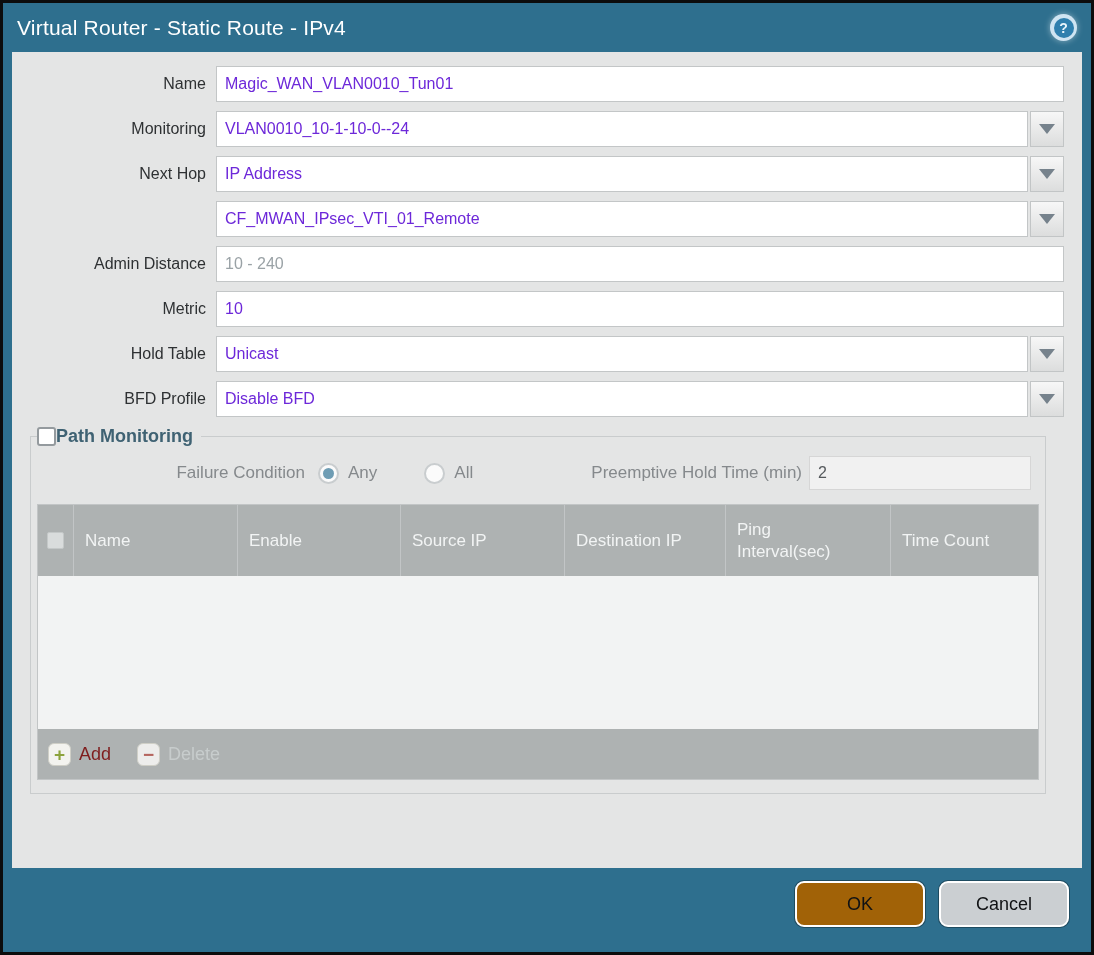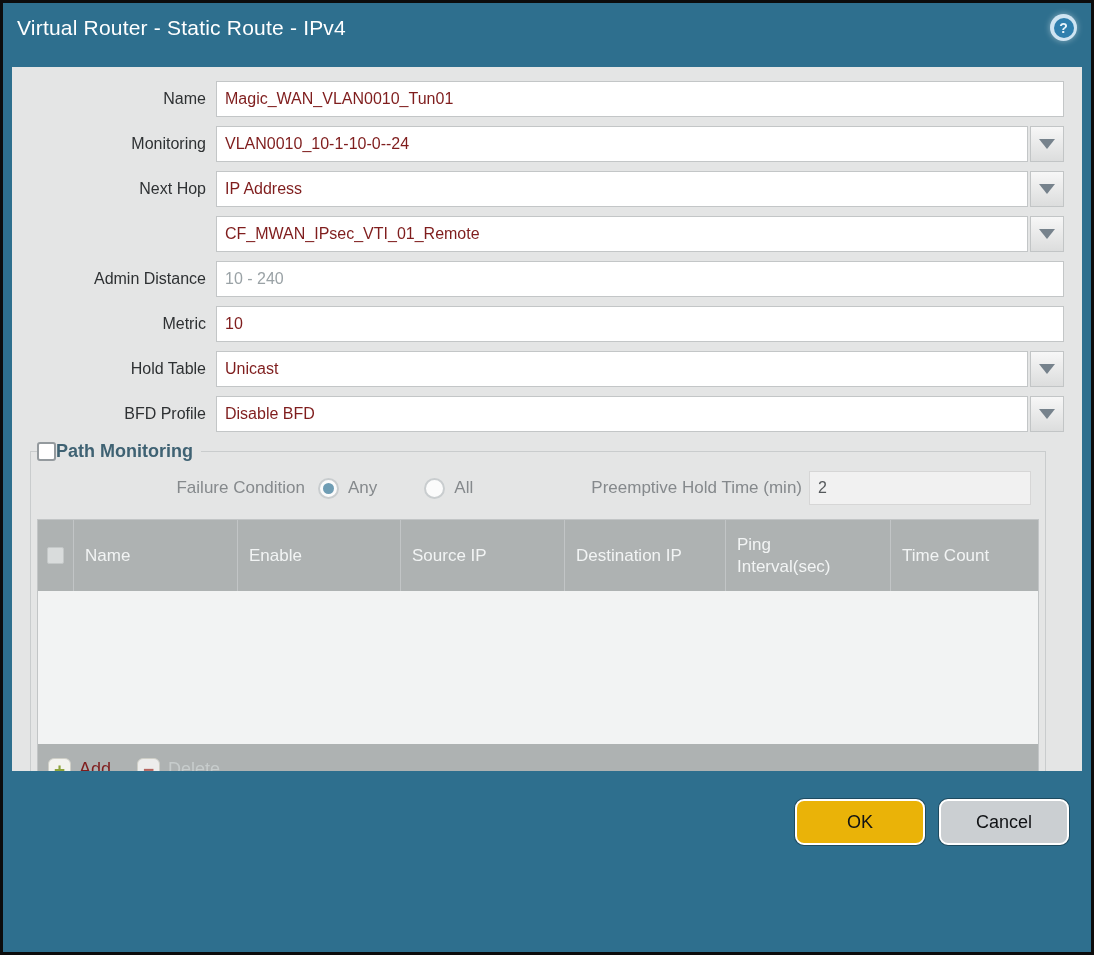--- a/index.html
+++ b/index.html
@@ -36,39 +36,39 @@
   }
   .help-icon .inner {
     width: 20px; height: 20px; border-radius: 50%;
     background: #2f7fae; color: #eaf5fc;
     font-size: 14px; font-weight: bold;
     line-height: 20px; text-align: center;
   }
 
   
   .panel {
-    margin: 15px 9px; flex: none;
-    height: 704px;
+    margin: 0 9px; flex: none;
+    height: 816px;
     background: #e4e5e5;
     padding: 14px 18px 0 0;
     overflow: hidden;
   }
 
   .row { display: flex; align-items: center; height: 36px; margin-bottom: 9px; }
   .row .lbl {
     width: 204px; flex: none;
     text-align: right; padding-right: 10px;
     font-size: 16px; color: #2e3133;
   }
   .row .field { flex: 1; display: flex; align-items: stretch; height: 36px; }
   .txt {
     flex: 1; height: 36px;
     border: 1px solid #c3c6c7; background: #fff;
     font-family: "Liberation Sans", sans-serif;
-    font-size: 16px; color: #7f1d1d;
+    font-size: 16px; color: #6d28d9;
     padding: 0 8px; outline: none;
   }
   .txt::placeholder { color: #9aa2a6; }
   .dd-btn {
     width: 34px; height: 36px; flex: none; margin-left: 2px;
     background: linear-gradient(#f7f7f7, #dcdddd);
     border: 1px solid #c2c5c6;
     display: flex; align-items: center; justify-content: center;
     cursor: pointer;
   }
@@ -173,21 +173,21 @@
     padding: 13px 22px 0 0; gap: 14px;
   }
   .btn {
     width: 130px; height: 46px;
     border-radius: 9px; border: 2px solid #fff;
     box-shadow: 0 0 0 1px rgba(10,30,40,.45);
     font-family: "Liberation Sans", sans-serif;
     font-size: 18px; color: #101214;
     cursor: pointer;
   }
-  .btn-ok { background: #eab308; }
+  .btn-ok { background: #a16207; }
   .btn-cancel { background: #cbcfd2; }
 </style>
 </head>
 <body>
 
 <div class="window">
   <div class="frame">
 
     <div class="titlebar">
       <span class="title">Virtual Router - Static Route - IPv4</span>

